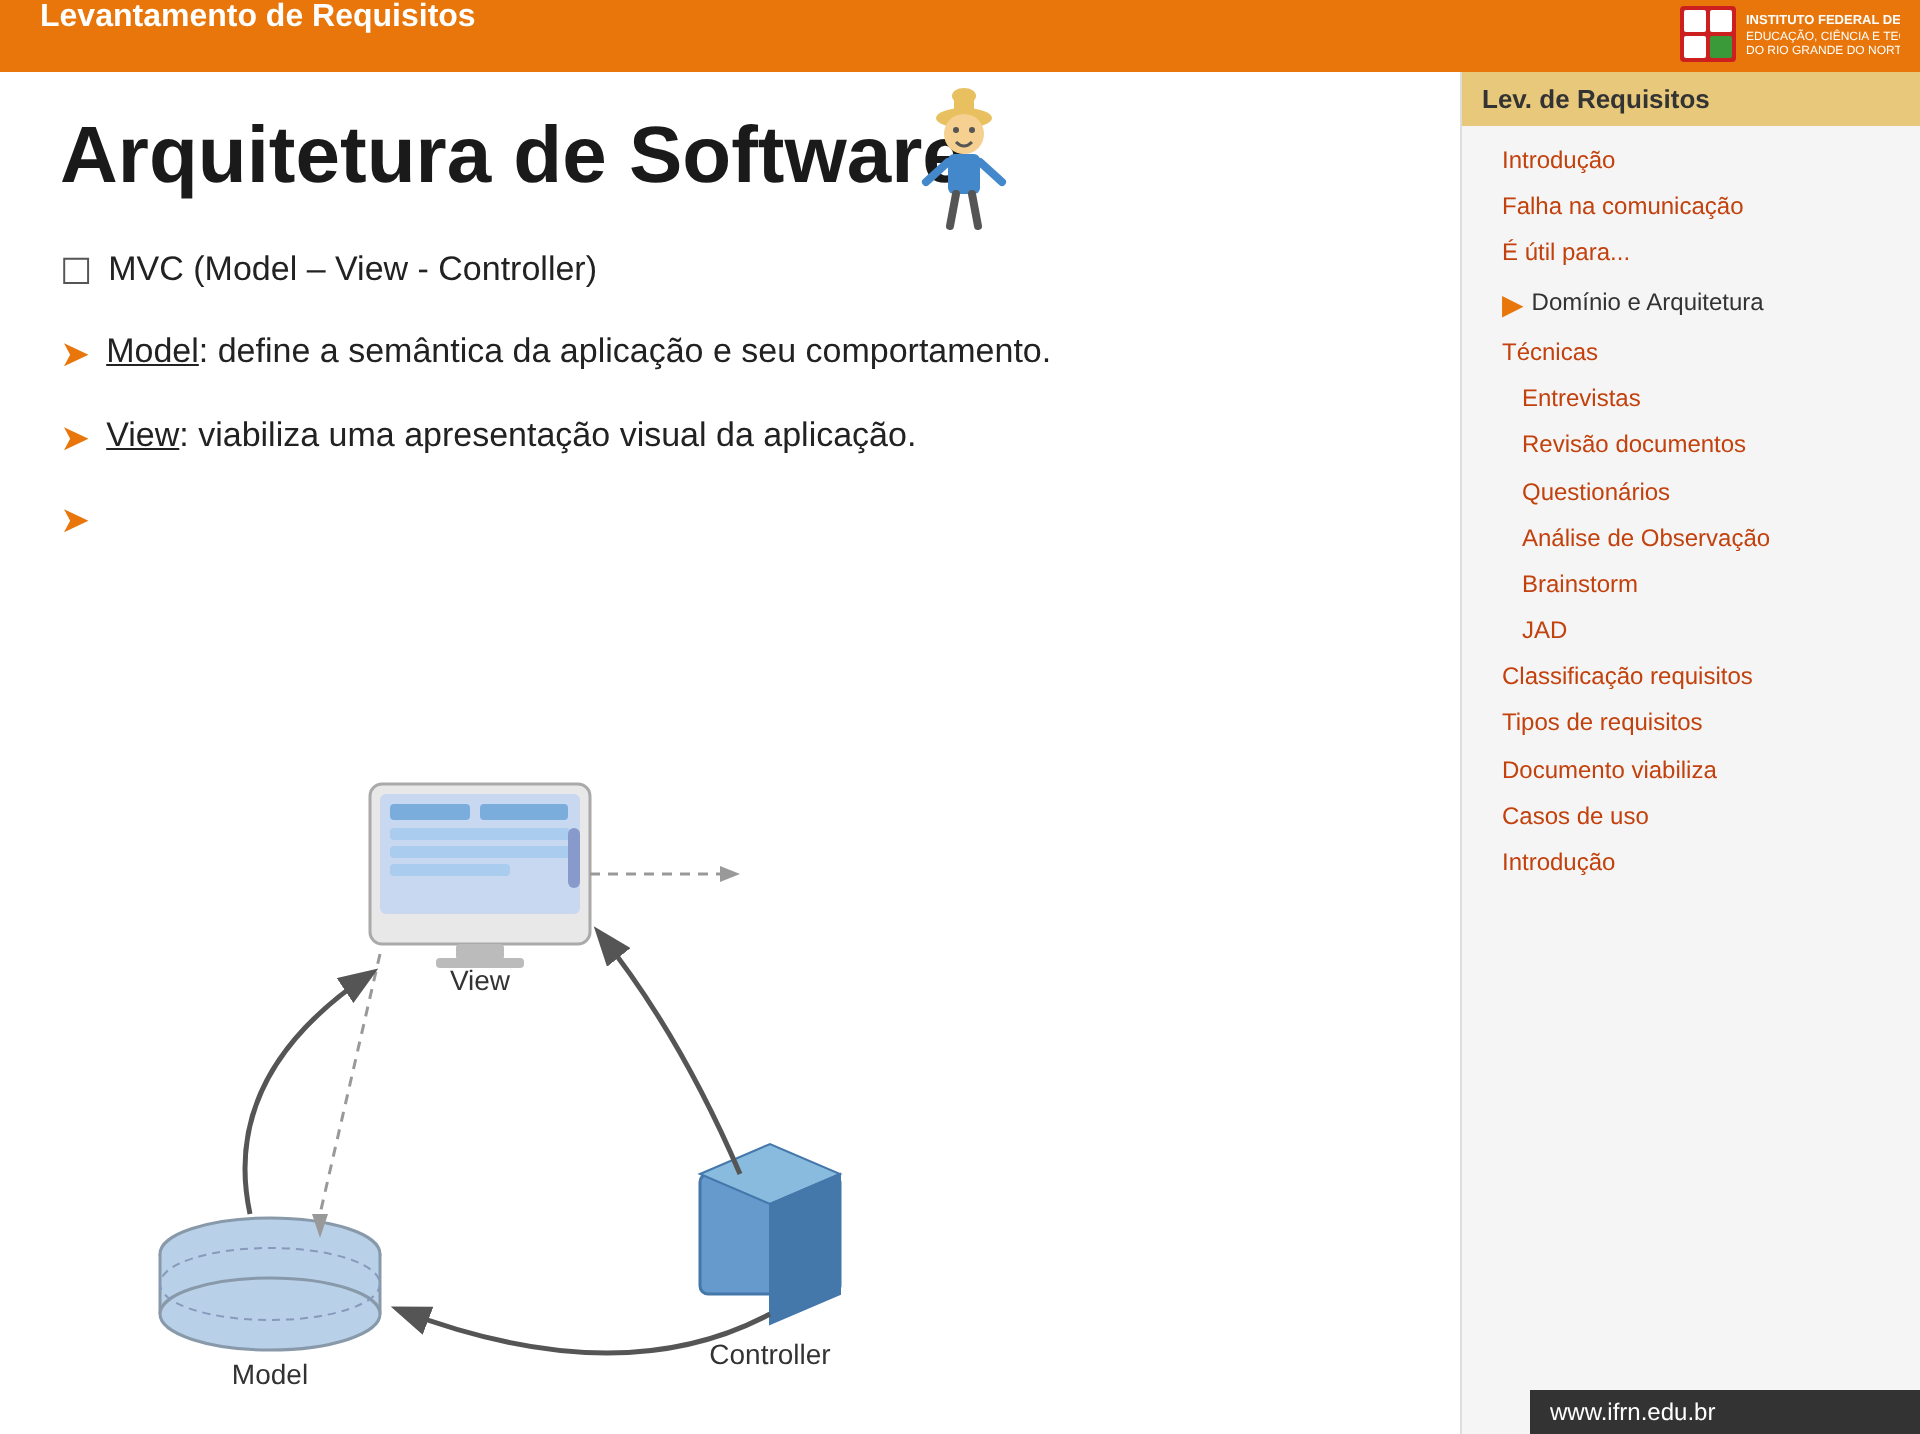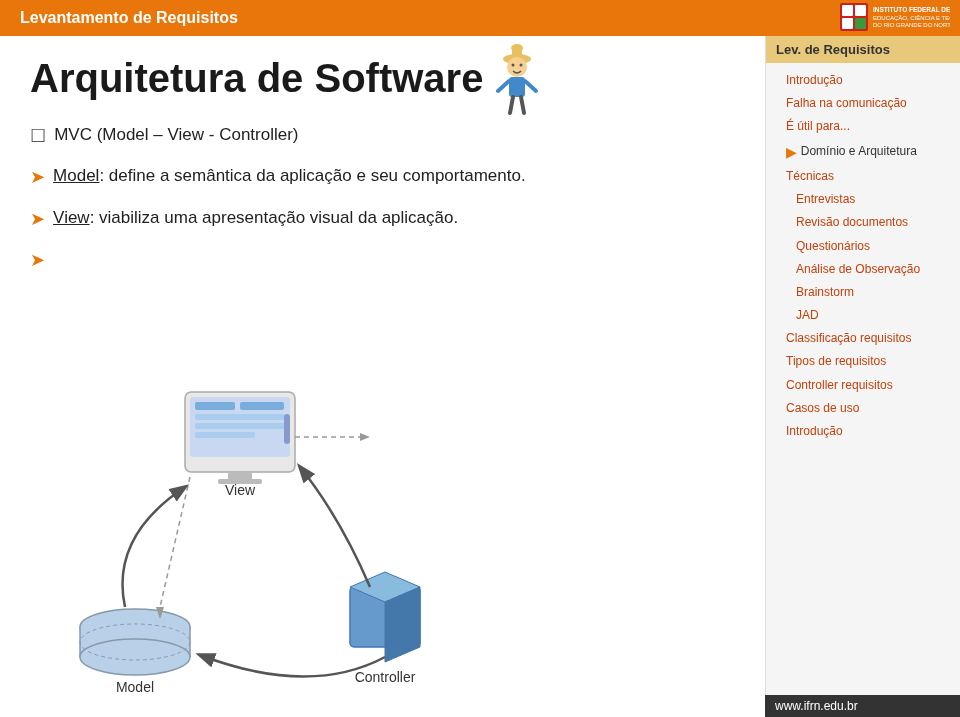--- a/index.html
+++ b/index.html
@@ -9,21 +9,20 @@
       font-family: Arial, sans-serif;
       background: #fff;
       overflow: hidden;
     }
 
     
     .top-bar {
       background: #e8760a;
       height: 36px;
       display: flex;
-      align-items: center;
       padding: 0 20px;
       position: relative;
     }
     .top-bar-title {
       color: #fff;
       font-size: 16px;
       font-weight: bold;
     }
 
     
@@ -133,21 +132,21 @@
       width: 195px;
       background: #333;
       color: #fff;
       font-size: 12px;
       padding: 4px 10px;
       text-align: left;
     }
 
     
     .right-sidebar-wrapper {
-      width: 195px;
+      width: 230px;
       position: relative;
       display: flex;
       flex-direction: column;
       background: #f5f5f5;
       border-left: 1px solid #ddd;
     }
   </style>
 </head>
 <body>
 
@@ -320,21 +319,21 @@
       <div class="sidebar-item indent2">
         <span>JAD</span>
       </div>
       <div class="sidebar-item indent">
         <span>Classificação requisitos</span>
       </div>
       <div class="sidebar-item indent">
         <span>Tipos de requisitos</span>
       </div>
       <div class="sidebar-item indent">
-        <span>Controller requisitos</span>
+        <span>Documento viabiliza</span>
       </div>
       <div class="sidebar-item indent">
         <span>Casos de uso</span>
       </div>
       <div class="sidebar-item indent">
         <span>Introdução</span>
       </div>
     </div>
 
     <div class="footer-bar">www.ifrn.edu.br</div>

